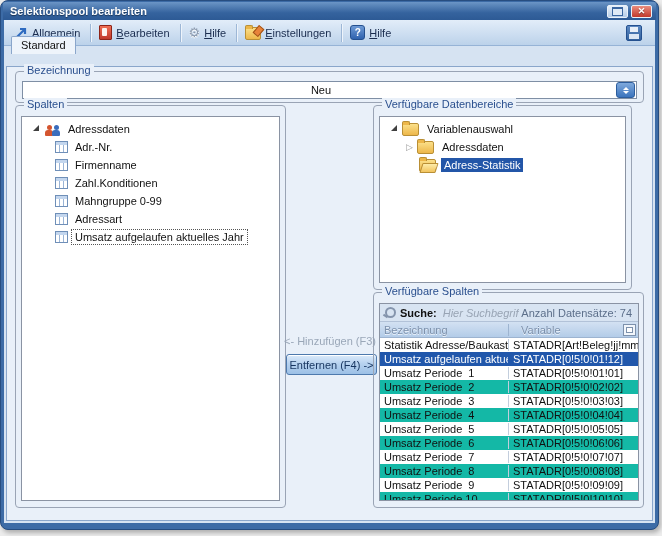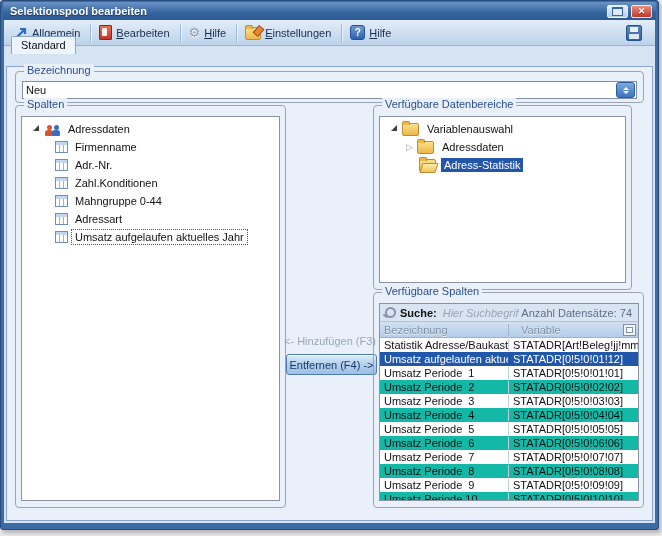--- a/index.html
+++ b/index.html
@@ -1,19 +1,19 @@
 <!DOCTYPE html>
 <html><head>
 <meta charset="utf-8">
 <style>
   html,body{margin:0;padding:0;background:#ececec;font-family:"Liberation Sans",sans-serif;}
   .screen{position:relative;width:662px;height:536px;background:#ececec;overflow:hidden;}
   
   .window{position:absolute;left:0;top:0;width:657px;height:528px;background:#3c6ba6;
-          border:1px solid #274d80;border-radius:3px;box-shadow:2px 3px 4px rgba(0,0,0,.25);}
+          border:1px solid #274d80;border-radius:8px;box-shadow:2px 3px 4px rgba(0,0,0,.25);}
   .titlebar{position:absolute;left:2px;right:2px;top:1px;height:18px;border-radius:2px 2px 0 0;
             background:linear-gradient(#6b95c6,#35639e 60%,#2d5a95);display:flex;align-items:center;}
   .title-text{color:#fff;font-size:11px;font-weight:bold;padding-left:7px;text-shadow:0 1px 1px rgba(0,0,0,.45);}
   .tb-buttons{margin-left:auto;display:flex;gap:3px;padding-right:4px;}
   .tbtn{width:21px;height:13px;border:1px solid #e9f1fa;border-radius:2px;display:flex;align-items:center;justify-content:center;box-sizing:border-box;}
   .tbtn.restore{background:linear-gradient(#e7f0fa,#b6cde8);}
   .restore-glyph{width:9px;height:6px;border:1px solid #3a66a0;border-top:2px solid #3a66a0;background:#dfeaf6;}
   .tbtn.close{background:linear-gradient(#e98c7d,#c2392b);}
   .close-glyph{color:#fff;font-size:9px;font-weight:bold;line-height:9px;text-shadow:0 1px 1px rgba(0,0,0,.4);}
   
@@ -44,21 +44,21 @@
        border:1px solid #8aa6cb;border-bottom:none;border-radius:2px 2px 0 0;position:relative;z-index:2;}
   .page{position:absolute;left:2px;right:2px;top:46px;bottom:2px;background:#e9f0f9;border:1px solid #8aa6cb;}
   
   .group{position:absolute;border:1px solid #9aa4b5;border-radius:4px;}
   .group-label{position:absolute;top:-8px;left:8px;background:#e9f0f9;padding:0 3px;font-size:11px;color:#2a4f8e;}
   .g-bezeichnung{left:8px;right:8px;top:4px;height:30px;}
   .g-spalten{left:8px;width:269px;top:38px;bottom:12px;}
   .g-daten{left:366px;right:20px;top:38px;height:183px;}
   .g-verf{left:366px;right:8px;top:225px;bottom:12px;}
   
-  .combo{position:absolute;left:6px;right:6px;top:9px;height:18px;background:#fff;border:1px solid #7f8fa5;display:flex;align-items:center;box-sizing:border-box;}
+  .combo{position:absolute;left:6px;right:6px;top:9px;height:18px;background:#fff;border:1px solid #7f8fa5;display:flex;align-items:center;box-sizing:border-box;text-align:center;}
   .combo-text{font-size:11px;padding-left:3px;color:#111;flex:1;}
   .combo-spin{width:17px;height:14px;margin-right:1px;border-radius:3px;background:linear-gradient(#7fa9dc,#3b74bd);border:1px solid #2c5d9d;
               display:flex;flex-direction:column;align-items:center;justify-content:center;gap:1px;}
   .spin-up{width:0;height:0;border-left:3px solid transparent;border-right:3px solid transparent;border-bottom:3px solid #fff;}
   .spin-dn{width:0;height:0;border-left:3px solid transparent;border-right:3px solid transparent;border-top:3px solid #fff;}
   
   .whitebox{position:absolute;left:5px;right:5px;top:10px;bottom:6px;background:#fff;border:1px solid #8a93a3;overflow:hidden;}
   
   .tree{position:absolute;inset:3px 1px 1px 3px;font-size:11px;color:#111;}
   .trow-line{height:18px;display:flex;align-items:center;}
@@ -190,36 +190,36 @@
                   <span class="exp-open"></span>
                   <span class="ic-users">
                     <i class="u1"></i>
                     <i class="u2"></i>
                   </span>
                   <span class="lbl">Adressdaten</span>
                 </div>
                 <div class="trow-line">
                   <span class="indent-l"></span>
                   <span class="ic-grid"></span>
+                  <span class="lbl">Adr.-Nr.</span>
+                </div>
+                <div class="trow-line">
+                  <span class="indent-l"></span>
+                  <span class="ic-grid"></span>
                   <span class="lbl">Firmenname</span>
                 </div>
                 <div class="trow-line">
                   <span class="indent-l"></span>
                   <span class="ic-grid"></span>
-                  <span class="lbl">Adr.-Nr.</span>
-                </div>
-                <div class="trow-line">
-                  <span class="indent-l"></span>
-                  <span class="ic-grid"></span>
                   <span class="lbl">Zahl.Konditionen</span>
                 </div>
                 <div class="trow-line">
                   <span class="indent-l"></span>
                   <span class="ic-grid"></span>
-                  <span class="lbl">Mahngruppe 0-44</span>
+                  <span class="lbl">Mahngruppe 0-99</span>
                 </div>
                 <div class="trow-line">
                   <span class="indent-l"></span>
                   <span class="ic-grid"></span>
                   <span class="lbl">Adressart</span>
                 </div>
                 <div class="trow-line">
                   <span class="indent-l"></span>
                   <span class="ic-grid"></span>
                   <span class="lbl focused">Umsatz aufgelaufen aktuelles Jahr</span>

